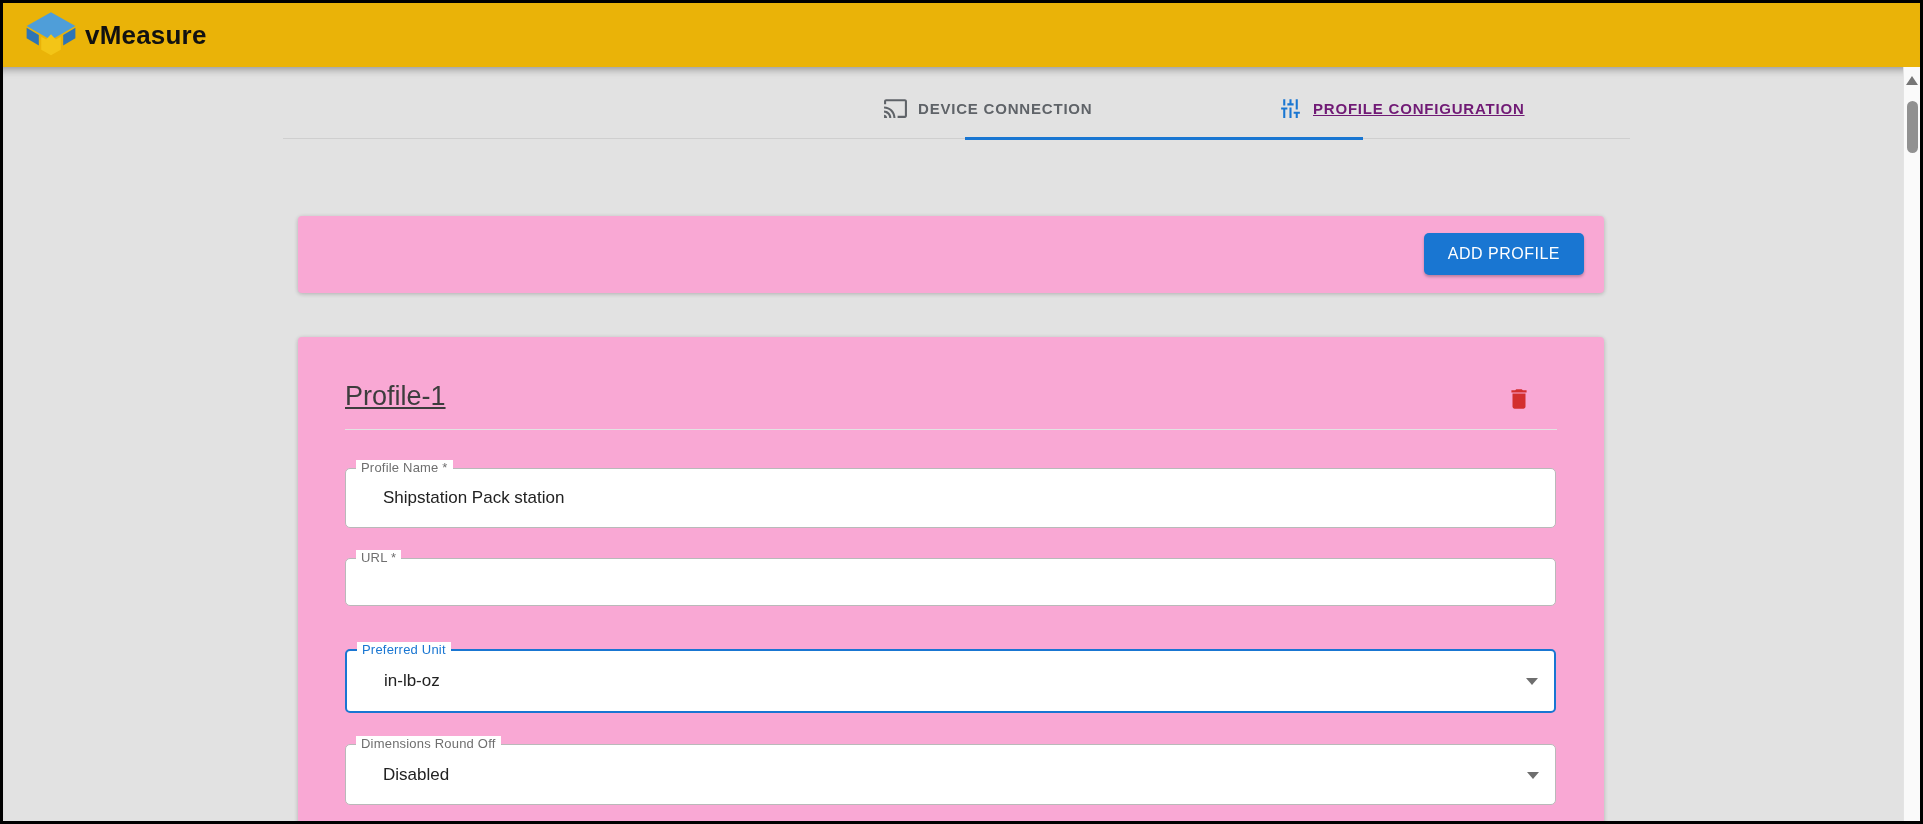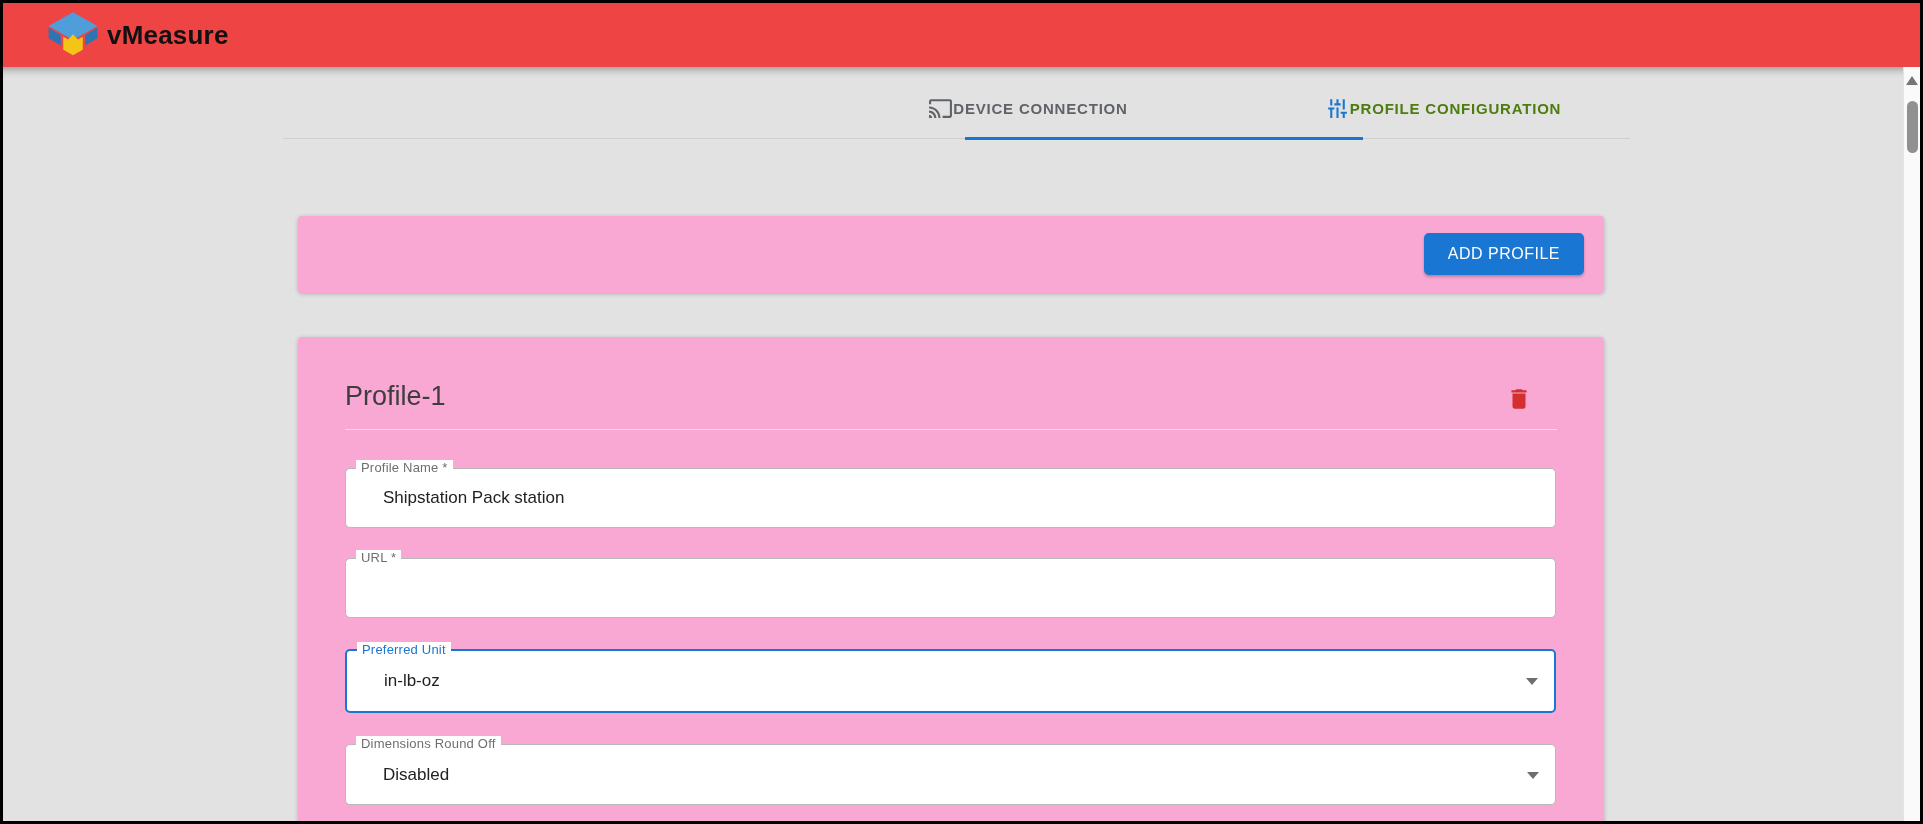--- a/index.html
+++ b/index.html
@@ -7,45 +7,45 @@
   body { font-family:"Liberation Sans", sans-serif; }
 
   #screen {
     position:relative; width:1923px; height:824px;
     border:3px solid #000; background:#e2e2e2; overflow:hidden;
   }
 
   
   .header {
     position:absolute; top:0; left:0; right:0; height:64px;
-    background:#ef4444; display:flex; align-items:center; padding-left:44px;
+    background:#eab308; display:flex; align-items:center; padding-left:22px;
     z-index:5;
   }
   .logo { width:52px; height:48px; margin-right:8px; }
   .app-title { font-size:26px; font-weight:700; color:#111; letter-spacing:.2px; }
 
   
   .content {
     position:absolute; top:64px; left:0; right:0; bottom:0;
     background:#e2e2e2;
     box-shadow: inset 0 9px 9px -7px rgba(0,0,0,.38);
   }
 
   
   .tabs {
     position:absolute; left:280px; top:11px; width:1347px; height:61px;
     border-bottom:1px solid #cfcfcf;
   }
   .tab {
     position:absolute; top:0; height:60px; display:flex; align-items:center;
-    justify-content:center; cursor:pointer;
+    gap:10px; cursor:pointer;
     font-size:15px; font-weight:700; letter-spacing:.8px; white-space:nowrap;
   }
   .tab.inactive { color:#5f6368; }
-  .tab.active  { color:#4d7c0f; }
+  .tab.active  { color:#701a75;text-decoration:underline; }
   .tab-device  { left:600px; width:290px; }
   .tab-profile { left:995px; width:330px; }
   .tab svg { flex:0 0 auto; }
   .tab-indicator {
     position:absolute; left:682px; bottom:-2px; width:398px; height:3px;
     background:#1976d2;
   }
 
   
   .card {
@@ -58,21 +58,21 @@
   .add-profile-btn {
     position:absolute; right:20px; top:17px; height:42px; padding:0 24px;
     background:#1976d2; color:#fff; border:none; border-radius:5px;
     font-family:"Liberation Sans", sans-serif;
     font-size:16px; letter-spacing:.5px; cursor:pointer;
     box-shadow:0 2px 3px rgba(0,0,0,.25);
   }
 
   .profile-title {
     position:absolute; left:47px; top:44px;
-    font-size:27px; font-weight:400; color:#3d3d3d;
+    font-size:27px; font-weight:400; color:#3d3d3d;text-decoration:underline;
   }
   .delete-btn {
     position:absolute; right:70px; top:48px; width:30px; height:30px;
     background:none; border:none; cursor:pointer; padding:0;
   }
   .title-divider {
     position:absolute; left:47px; right:47px; top:92px; height:1px;
     background:#e3e3e3;
   }
 
@@ -88,21 +88,21 @@
     font-size:13px; color:#6f6f6f; letter-spacing:.2px; line-height:16px;
   }
   .field.focused .field-label { color:#1976d2; }
   .field-value, .field input {
     font-family:"Liberation Sans", sans-serif;
     font-size:17px; color:#222; border:none; outline:none; width:100%;
     background:transparent;
     margin-left:23px;
   }
   .f1 { top:131px; height:60px;justify-content:flex-end; }
-  .f2 { top:221px; height:60px; }
+  .f2 { top:221px; height:48px; }
   .f3 { top:312px; height:64px; }
   .f4 { top:407px; height:61px; }
   .select-arrow {
     position:absolute; right:16px; top:50%; margin-top:-3px;
     width:0; height:0; border-left:6px solid transparent;
     border-right:6px solid transparent; border-top:7px solid #6e6e6e;
   }
 
   
   .scrollbar {

